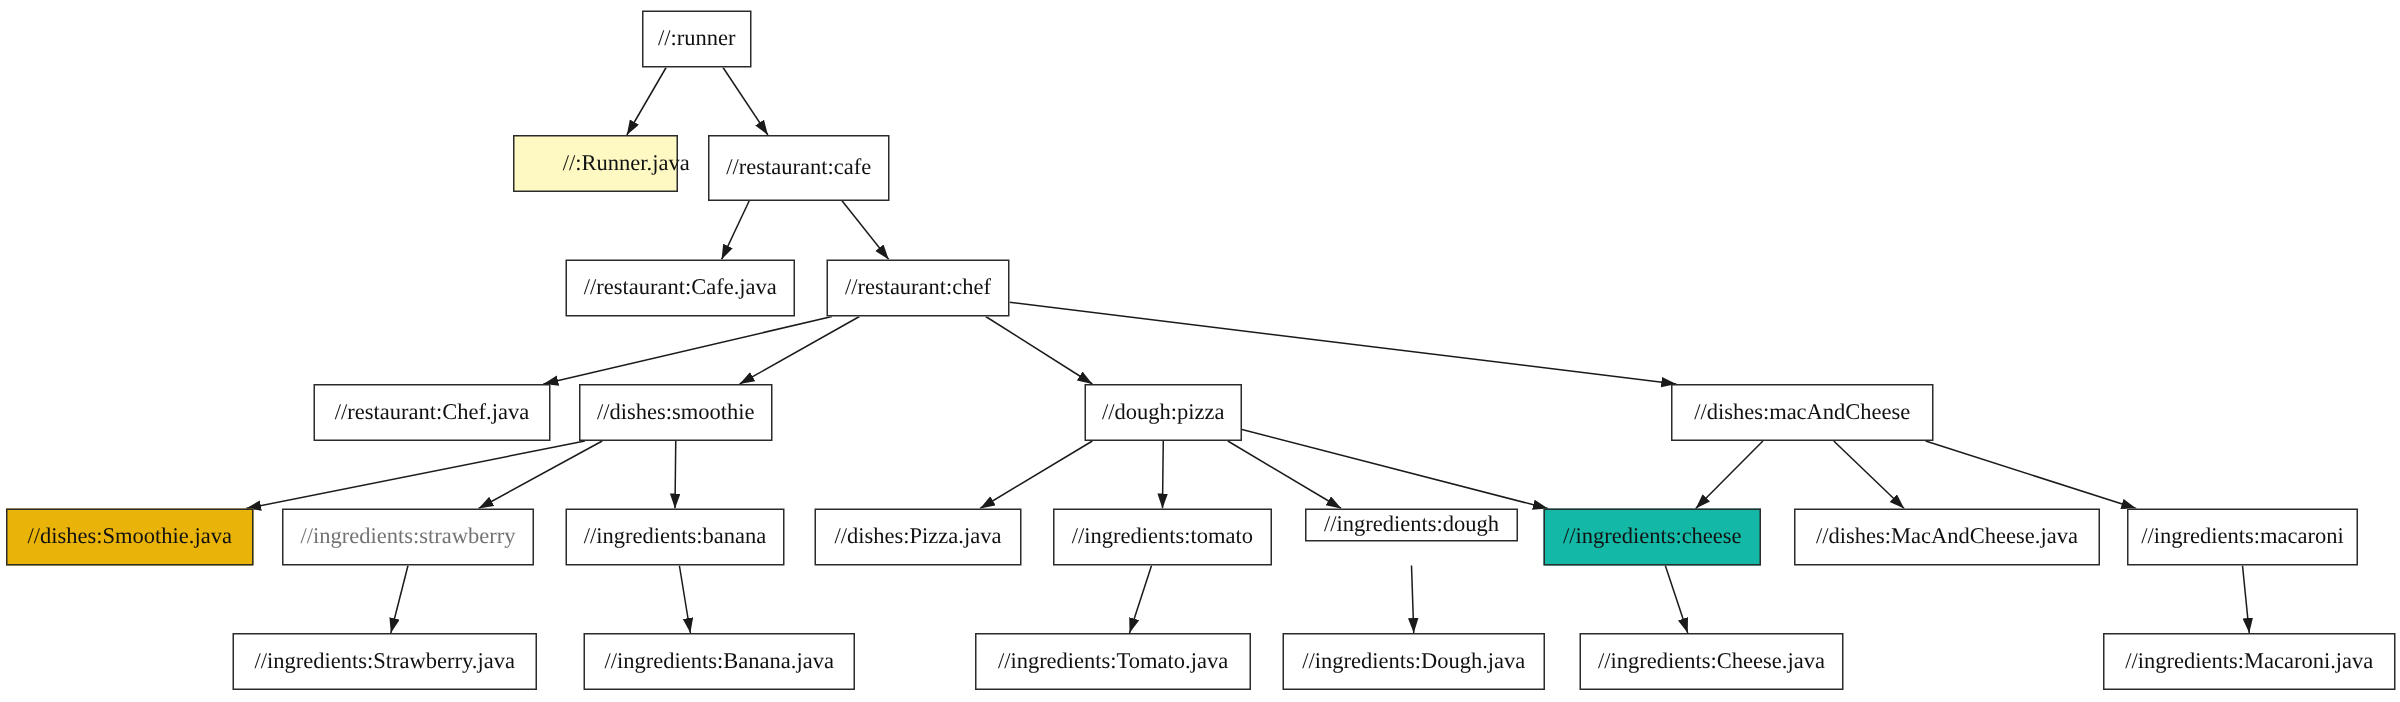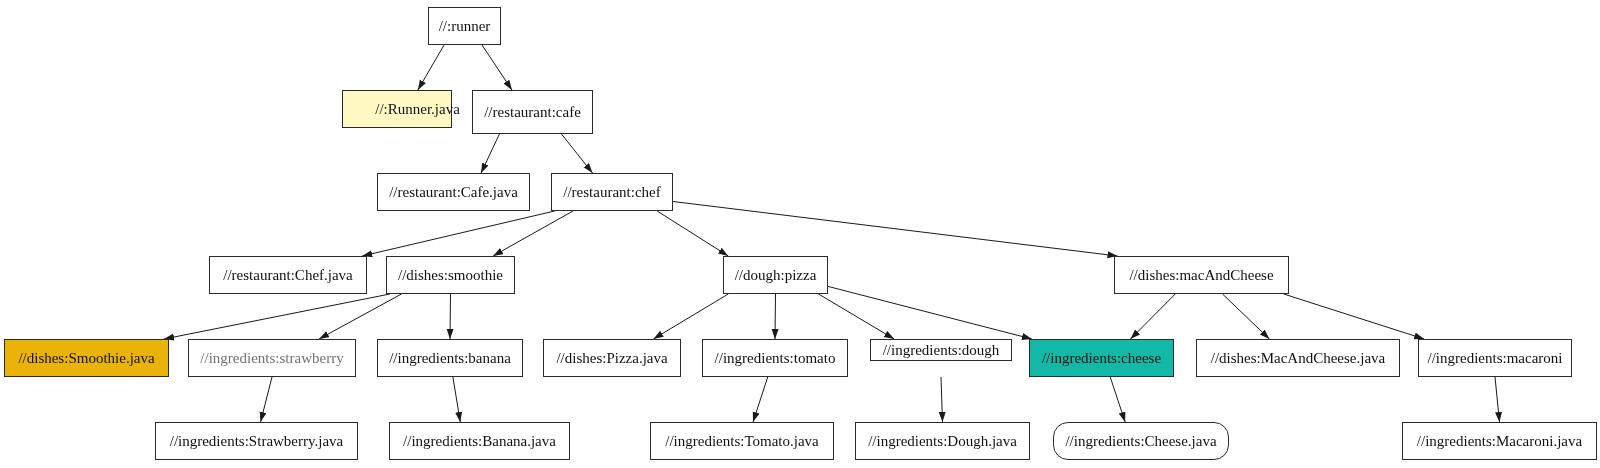--- a/index.html
+++ b/index.html
@@ -88,16 +88,16 @@
       <div class="node" style="left: 543px; top: 339px; width: 138px; height: 38px; border-color: rgb(43, 43, 43); background: rgb(255, 255, 255); color: rgb(17, 17, 17);">//dishes:Pizza.java</div>
       <div class="node" style="left: 702px; top: 339px; width: 146px; height: 38px; border-color: rgb(43, 43, 43); background: rgb(255, 255, 255); color: rgb(17, 17, 17);">//ingredients:tomato</div>
       <div class="node" style="left: 870px; top: 339px; width: 142px; height: 22px; border-color: rgb(43, 43, 43); background: rgb(255, 255, 255); color: rgb(17, 17, 17);">//ingredients:dough</div>
       <div class="node" style="left: 1029px; top: 339px; width: 145px; height: 38px; border-color: rgb(43, 43, 43); background: #14b8a6; color: rgb(17, 17, 17);">//ingredients:cheese</div>
       <div class="node" style="left: 1196px; top: 339px; width: 204px; height: 38px; border-color: rgb(43, 43, 43); background: rgb(255, 255, 255); color: rgb(17, 17, 17);">//dishes:MacAndCheese.java</div>
       <div class="node" style="left: 1418px; top: 339px; width: 154px; height: 38px; border-color: rgb(43, 43, 43); background: rgb(255, 255, 255); color: rgb(17, 17, 17);">//ingredients:macaroni</div>
       <div class="node" style="left: 155px; top: 422px; width: 203px; height: 38px; border-color: rgb(43, 43, 43); background: rgb(255, 255, 255); color: rgb(17, 17, 17);">//ingredients:Strawberry.java</div>
       <div class="node" style="left: 377px; top: 422px; width: 181px; height: 38px; border-color: rgb(43, 43, 43); background: rgb(255, 255, 255); color: rgb(17, 17, 17); margin-left: 12px;">//ingredients:Banana.java</div>
       <div class="node" style="left: 650px; top: 422px; width: 184px; height: 38px; border-color: rgb(43, 43, 43); background: rgb(255, 255, 255); color: rgb(17, 17, 17);">//ingredients:Tomato.java</div>
       <div class="node" style="left: 855px; top: 422px; width: 175px; height: 38px; border-color: rgb(43, 43, 43); background: rgb(255, 255, 255); color: rgb(17, 17, 17); text-align: center;">//ingredients:Dough.java</div>
-      <div class="node" style="left: 1053px; top: 422px; width: 176px; height: 38px; border-color: rgb(43, 43, 43); background: rgb(255, 255, 255); color: rgb(17, 17, 17); border-radius: 15px;">//ingredients:Cheese.java</div>
+      <div class="node" style="left: 1053px; top: 422px; width: 176px; height: 38px; border-color: rgb(43, 43, 43); background: rgb(255, 255, 255); color: rgb(17, 17, 17);">//ingredients:Cheese.java</div>
       <div class="node" style="left: 1402px; top: 422px; width: 195px; height: 38px; border-color: rgb(43, 43, 43); background: rgb(255, 255, 255); color: rgb(17, 17, 17);">//ingredients:Macaroni.java</div>
     </div>
 </div>
 
 </body></html>

